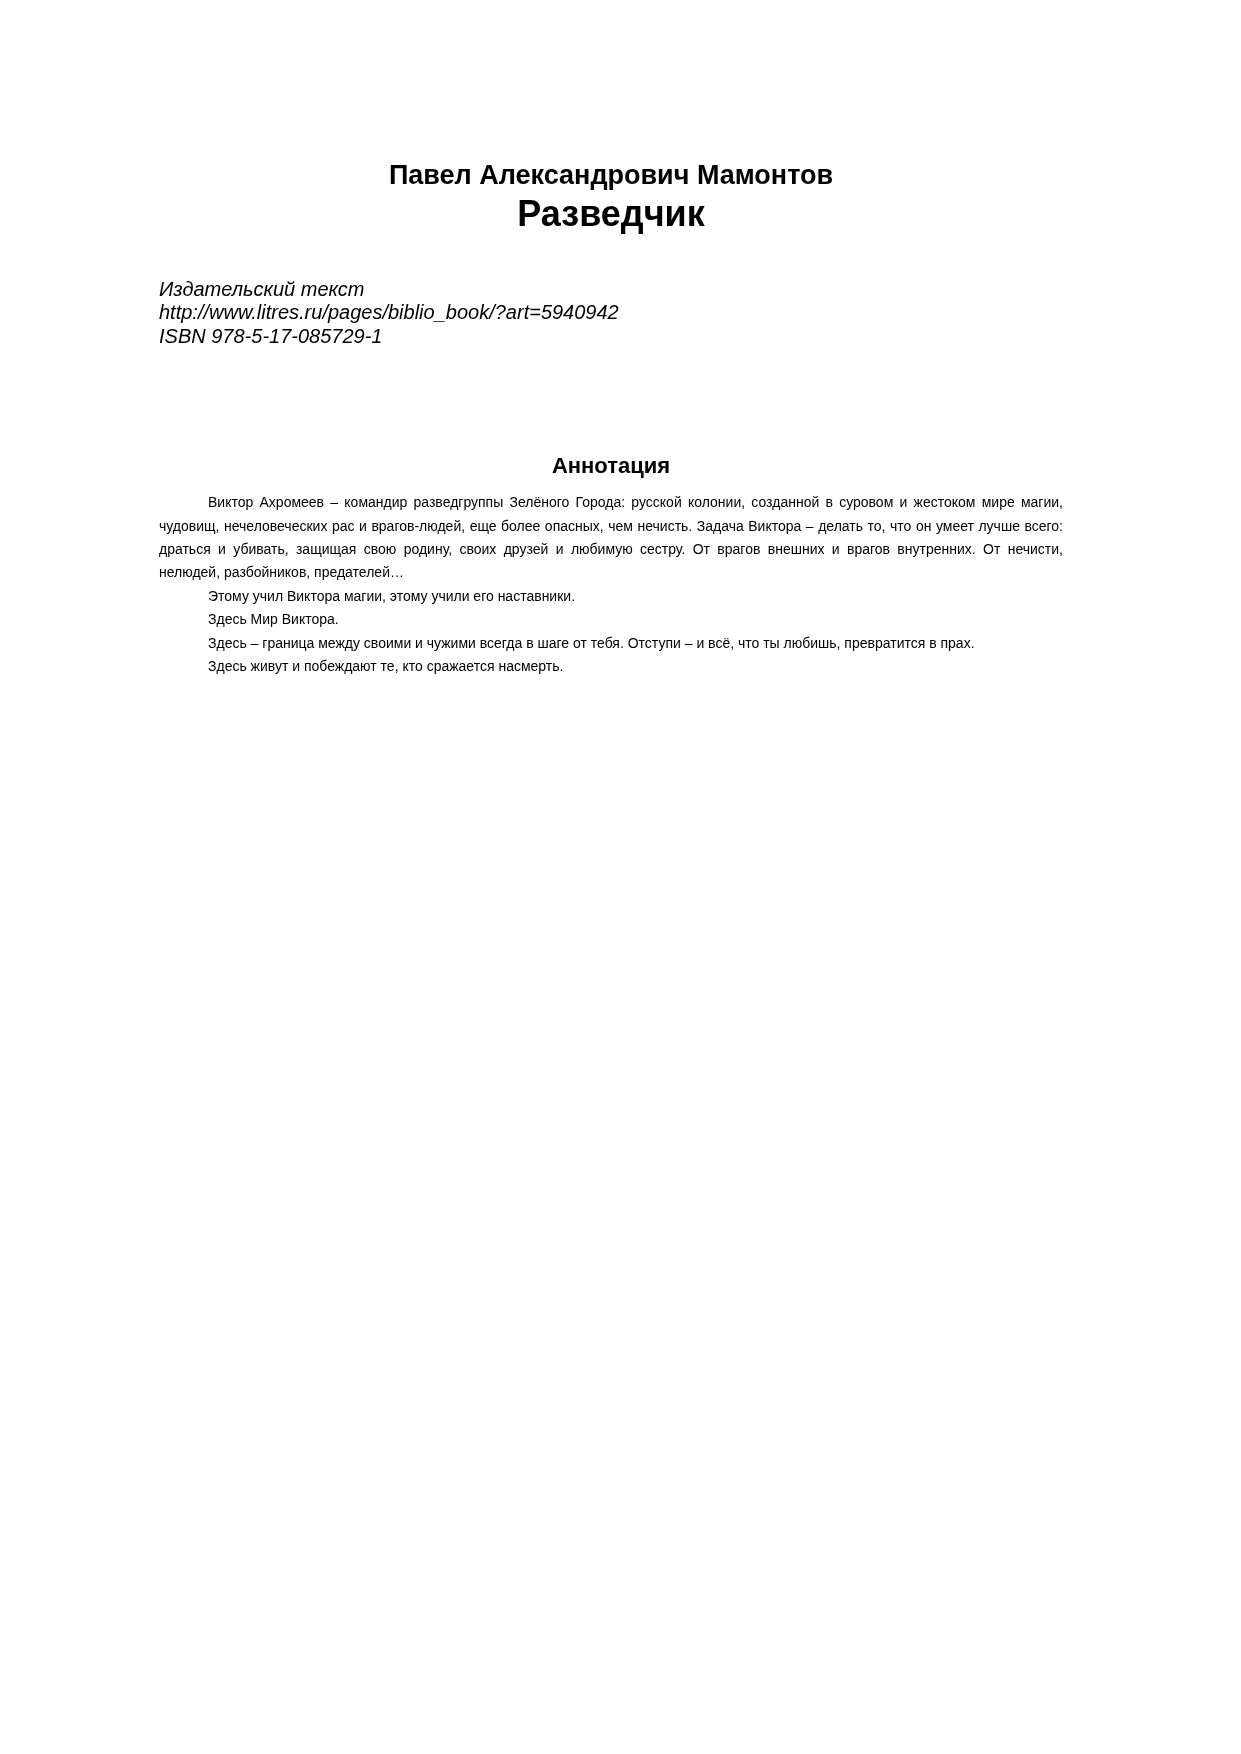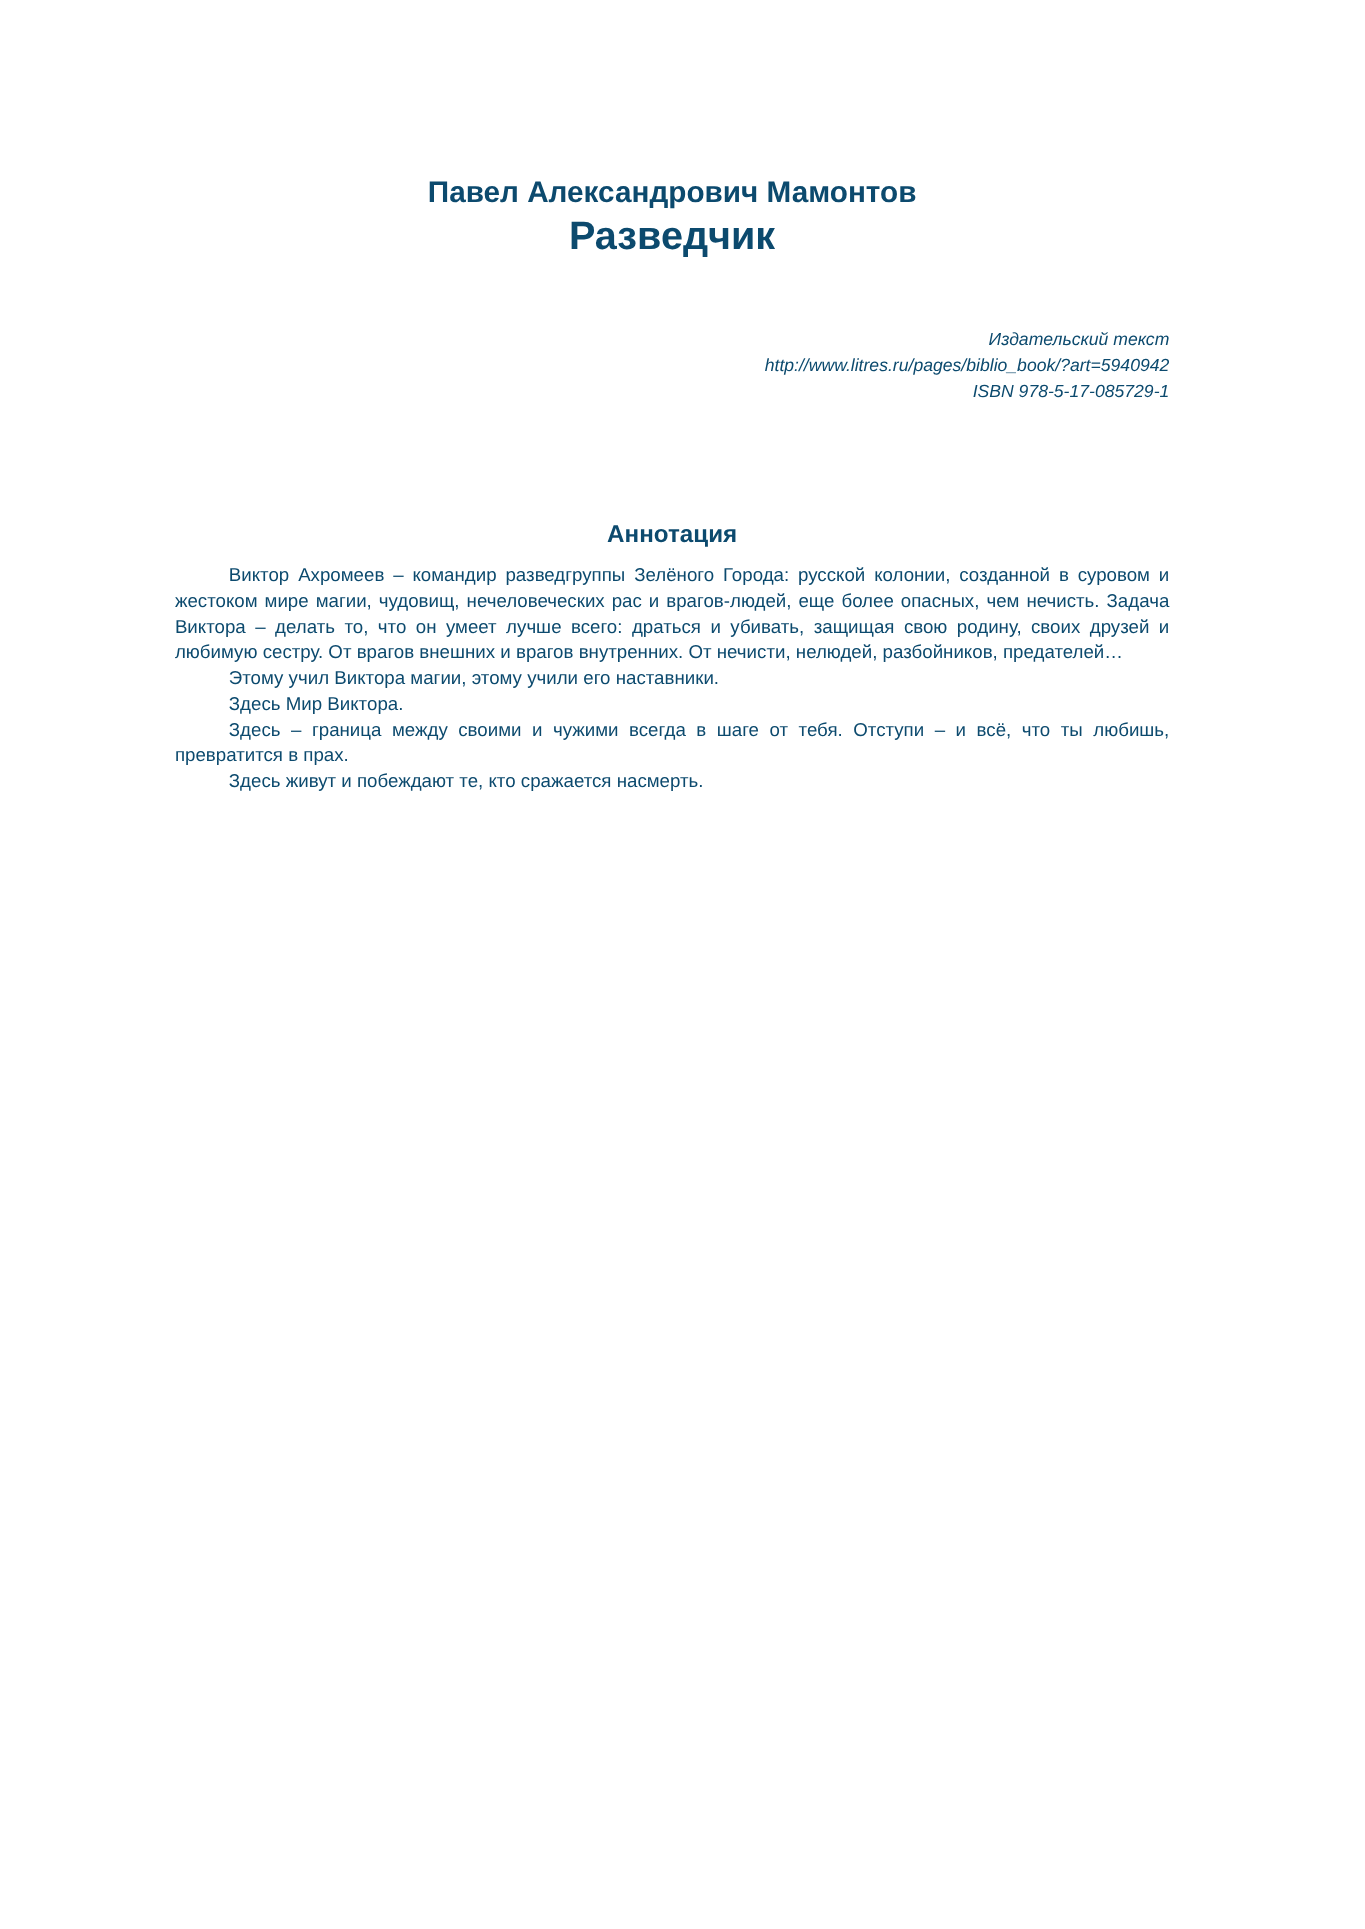--- a/index.html
+++ b/index.html
@@ -5,21 +5,21 @@
   html, body {
     margin: 0;
     padding: 0;
     background: #ffffff;
   }
   .page {
     position: relative;
     width: 1241px;
     height: 1754px;
     background: #ffffff;
-    color: #0c4a6e;
+    color: #000000;
     font-family: "Liberation Sans", sans-serif;
     overflow: hidden;
     box-sizing: border-box;
   }
   .content {
     position: absolute;
     left: 159px;
     top: 0;
     width: 904px; 
   }
@@ -32,39 +32,38 @@
     font-weight: bold;
     line-height: 32px;
   }
   .book-title {
     font-size: 36px;
     font-weight: bold;
     line-height: 42px;
     margin-top: 2px;
   }
   .imprint {
-    margin-top: 63px;
-    text-align: right;
+    margin-top: 43px;
     font-style: italic;
-    font-size: 16px;
+    font-size: 20px;
     line-height: 23.4px;
   }
   .imprint div {
     white-space: nowrap;
   }
   .annotation-heading {
     margin-top: 105px;
     text-align: center;
     font-size: 22px;
     font-weight: bold;
     line-height: 26px;
   }
   .annotation-body {
     margin-top: 12px;
-    font-size: 17px;
+    font-size: 14px;
     line-height: 23.4px;
   }
   .annotation-body p {
     margin: 0;
     padding: 0;
     text-indent: 49px;
     text-align: justify;
   }
 </style>
 </head>

